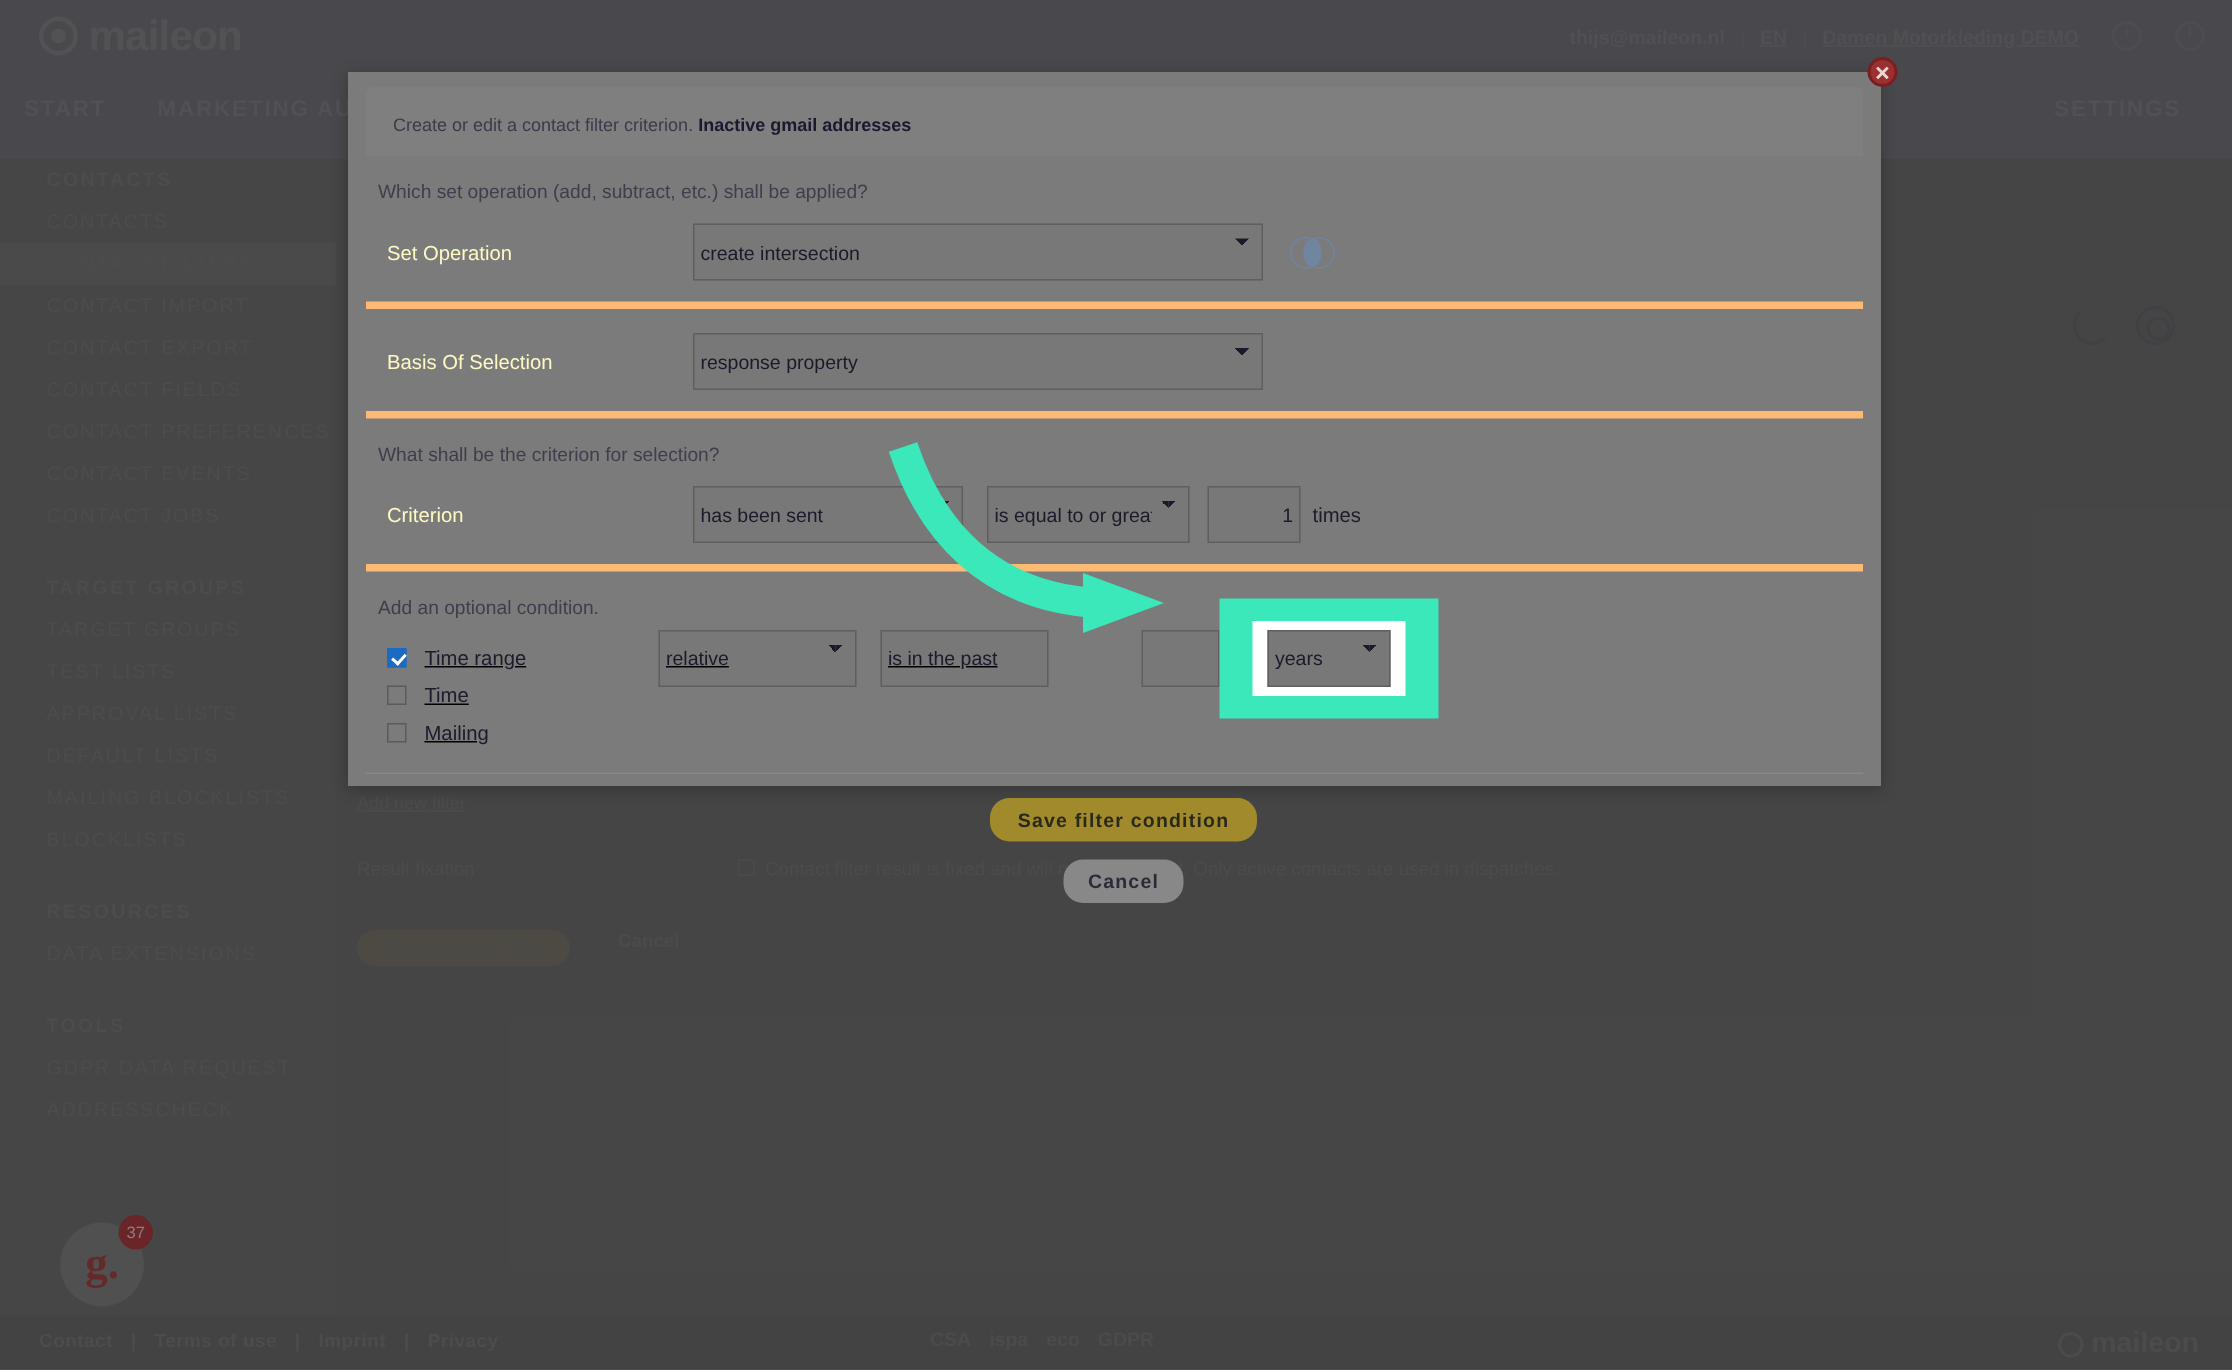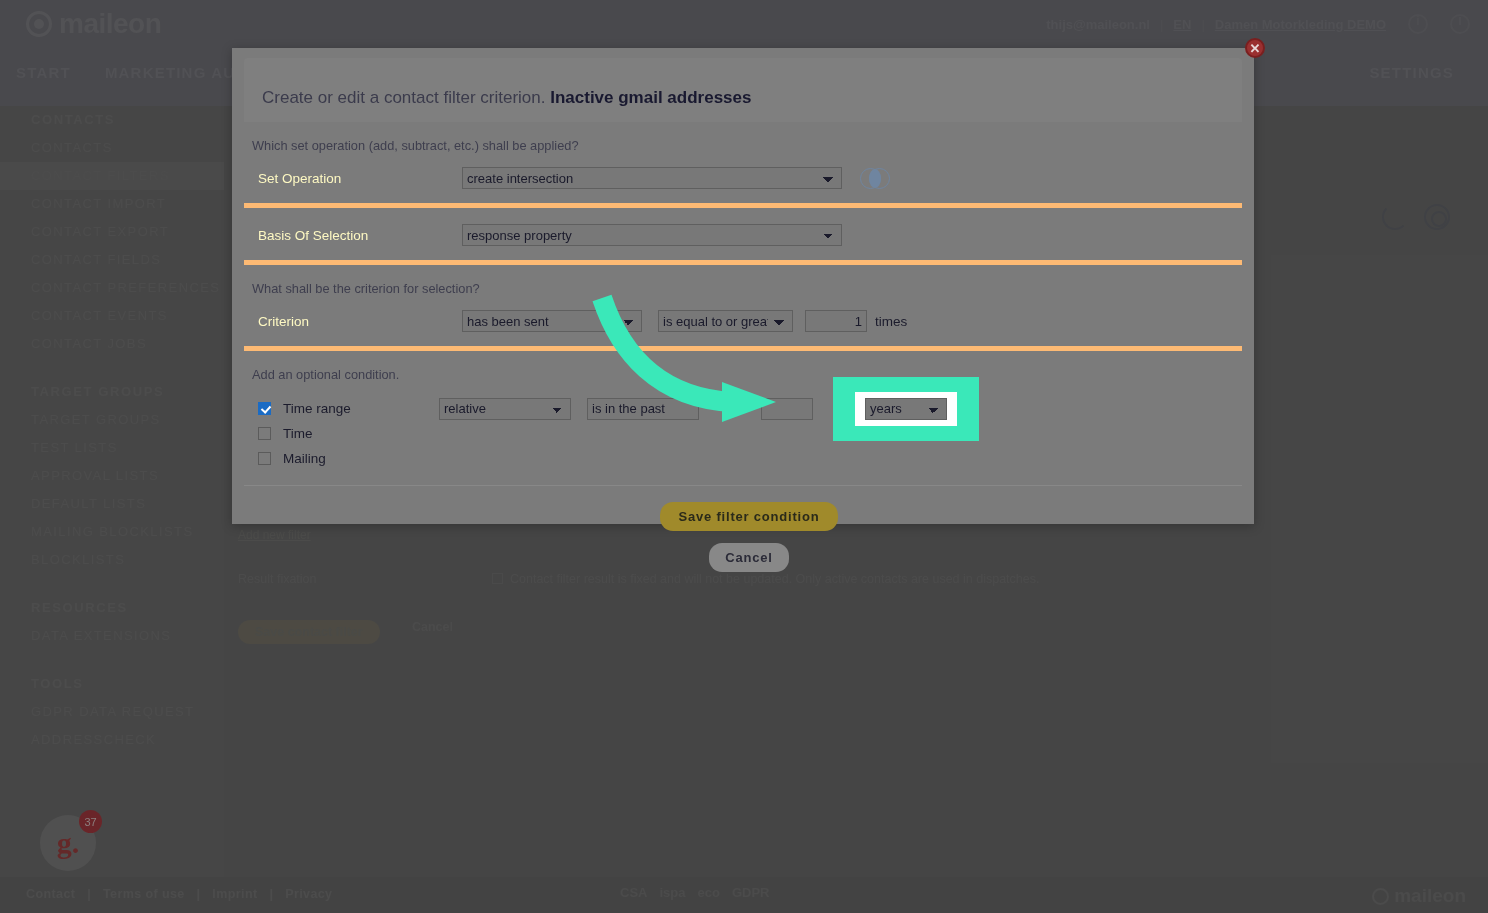--- a/index.html
+++ b/index.html
@@ -184,21 +184,21 @@
     box-shadow: 0 2px 10px rgba(0,0,0,0.25);
   }
   .modal-head {
     margin: 10px 12px 0 12px; padding: 12px 18px 14px 18px;
     background: #7f7f7f; border-radius: 4px 4px 0 0;
   }
   .modal-title {
     color: #151528; font-size: 14.5px; font-weight: bold; letter-spacing: 0.6px;
   }
   .modal-sub {
-    margin-top: 18px; color: #3b3b4c; font-size: 17px;
+    margin-top: 6px; color: #3b3b4c; font-size: 12px;
   }
   .modal-sub b { color: #191930; }
 
   .modal-body { padding: 0 12px; }
   .section {
     padding: 16px 0 14px 0;
     border-bottom: 5px solid #fdba74;
   }
   .section.last { border-bottom: 1px solid #888888; }
   .q-text {
@@ -207,21 +207,21 @@
   .field-row {
     display: flex; align-items: center; padding-left: 14px; gap: 0;
   }
   .field-label {
     color: #fef9c3; font-size: 13.5px; width: 204px;
   }
   select.ui, input.ui {
     font-family: "Liberation Sans", sans-serif;
     font-size: 13px; color: #1a1a2b;
     background: #787878; border: 1px solid #5f5f5f;
-    height: 22px; padding: 1px 4px;
+    height: 38px; padding: 1px 4px;
     -webkit-appearance: none; appearance: none;
   }
   select.ui {
     background-image:
       linear-gradient(45deg, transparent 50%, #1a1a2b 50%),
       linear-gradient(135deg, #1a1a2b 50%, transparent 50%);
     background-position: calc(100% - 13px) 9px, calc(100% - 8px) 9px;
     background-size: 5px 5px, 5px 5px;
     background-repeat: no-repeat;
     padding-right: 24px;
@@ -243,40 +243,40 @@
   .venn i.l { left: 0; }
   .venn i.r { left: 9px; }
   .venn .mid {
     position: absolute; left: 9px; top: 1px;
     width: 12px; height: 19px; border-radius: 50%;
     background: #6f85a0;
   }
 
   .cond-rows { padding-left: 14px; }
   .cond-row {
-    display: flex; align-items: center; height: 25px; margin-bottom: 0;
+    display: flex; align-items: center; height: 25px; margin-bottom: 0; text-decoration: underline;
   }
   .cbx {
     width: 13px; height: 13px; border: 1px solid #5b5b5b;
     background: #7b7b7b; margin-right: 12px; position: relative;
     flex: 0 0 auto;
   }
   .cbx.checked { background: #1a6bc4; border-color: #1a6bc4; }
   .cbx.checked::after {
     content: ""; position: absolute; left: 4px; top: 1px;
     width: 4px; height: 7px; border: solid #fff;
     border-width: 0 2px 2px 0; transform: rotate(42deg);
   }
   .cond-label { color: #1b1b2c; font-size: 13.5px; width: 156px; }
   .sel-relative { width: 132px; }
   .inp-past { width: 112px; margin-left: 16px; }
   .inp-amount { width: 52px; margin-left: 62px; }
 
   .highlight-box {
-    margin-left: 20px; background: #3ae8b9;
+    background: #3ae8b9;
     padding: 15px 22px; display: inline-block;
   }
   .highlight-box .inner {
     background: #ffffff; padding: 6px 10px; display: inline-block;
   }
   .sel-unit {
     width: 82px; background: #ffffff; border: 1px solid #444;
     color: #1a1a2b;
   }
   .sel-unit { background-color: #ffffff; }

